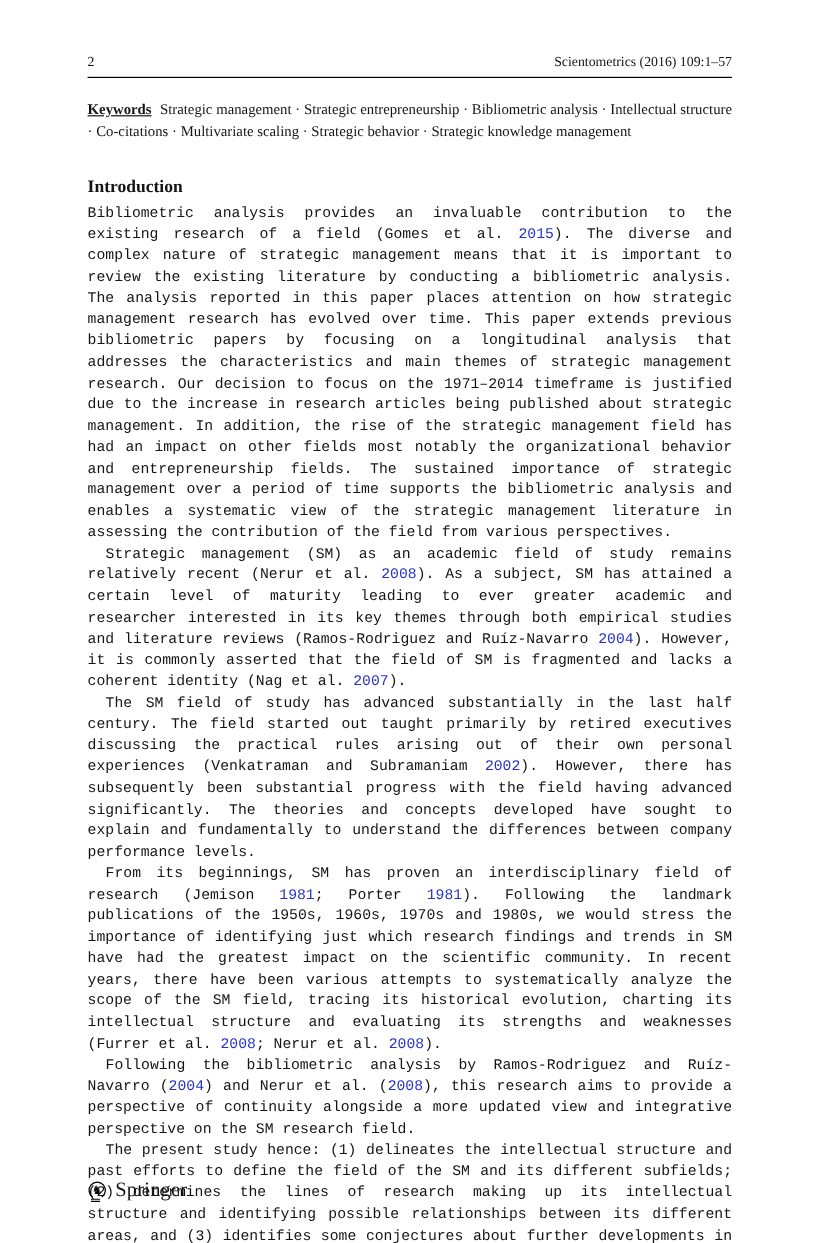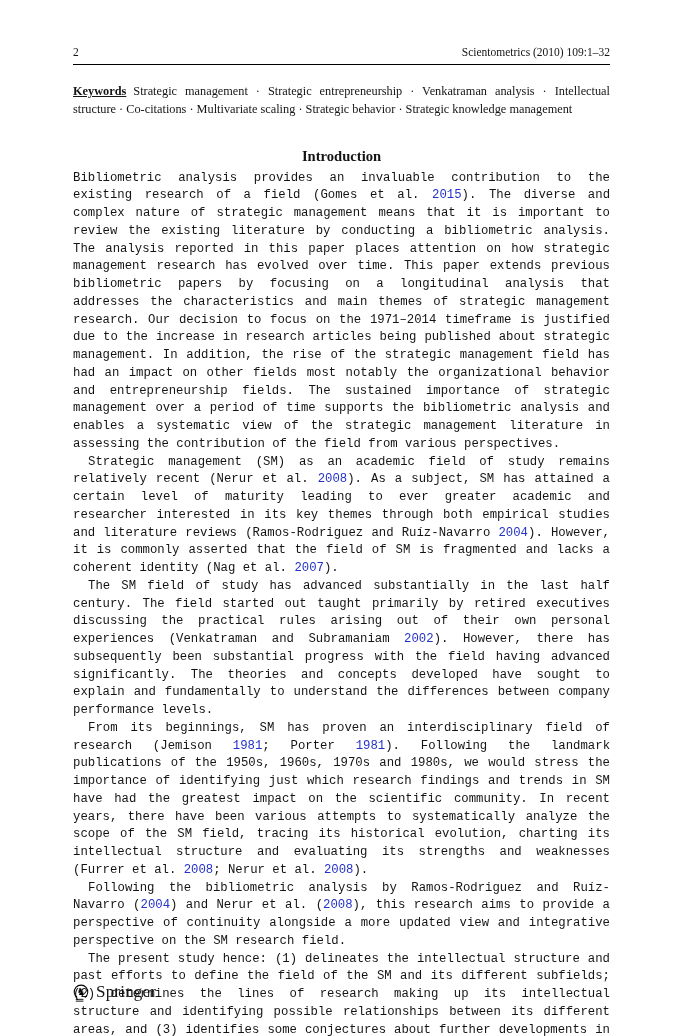--- a/index.html
+++ b/index.html
@@ -40,21 +40,20 @@
   .bold {
     font-weight: bold;
     margin-right: 7px;
     text-decoration: underline;
   }
   .section-heading {
     margin: 28px 0 0 0;
     font-size: 14.6px;
     font-weight: bold;
     line-height: 18px;
-    text-align: center;
   }
   .article-body {
     margin-top: 5px;
     font-family: Liberation Mono, monospace;
   }
   .para {
     margin: 0;
     font-size: 12.3px;
     line-height: 17.75px;
     text-align: justify;
@@ -80,24 +79,24 @@
 </style>
 </head>
 <body>
 
 <div class="page">
 
   <div class="content">
 
     <div class="hdr">
       <span>2</span>
-      <span>Scientometrics (2010) 109:1–32</span>
+      <span>Scientometrics (2016) 109:1–57</span>
     </div>
 
-    <p class="keywords"><span class="bold">Keywords</span><span>Strategic management · Strategic entrepreneurship · Venkatraman analysis · Intellectual structure · Co-citations · Multivariate scaling · Strategic behavior · Strategic knowledge management</span></p>
+    <p class="keywords"><span class="bold">Keywords</span><span>Strategic management · Strategic entrepreneurship · Bibliometric analysis · Intellectual structure · Co-citations · Multivariate scaling · Strategic behavior · Strategic knowledge management</span></p>
 
     <h1 class="section-heading">Introduction</h1>
 
     <div class="article-body">
         <p class="para"><span>Bibliometric analysis provides an invaluable contribution to the existing research of a field (Gomes et al. </span><span class="cite" style="color: rgb(36, 50, 200);">2015</span><span>). The diverse and complex nature of strategic management means that it is important to review the existing literature by conducting a bibliometric analysis. The analysis reported in this paper places attention on how strategic management research has evolved over time. This paper extends previous bibliometric papers by focusing on a longitudinal analysis that addresses the characteristics and main themes of strategic management research. Our decision to focus on the 1971–2014 timeframe is justified due to the increase in research articles being published about strategic management. In addition, the rise of the strategic management field has had an impact on other fields most notably the organizational behavior and entrepreneurship fields. The sustained importance of strategic management over a period of time supports the bibliometric analysis and enables a systematic view of the strategic management literature in assessing the contribution of the field from various perspectives.</span></p>
         <p class="para indent"><span>Strategic management (SM) as an academic field of study remains relatively recent (Nerur et al. </span><span class="cite" style="color: rgb(36, 50, 200);">2008</span><span>). As a subject, SM has attained a certain level of maturity leading to ever greater academic and researcher interested in its key themes through both empirical studies and literature reviews (Ramos-Rodriguez and Ruíz-Navarro </span><span class="cite" style="color: rgb(36, 50, 200);">2004</span><span>). However, it is commonly asserted that the field of SM is fragmented and lacks a coherent identity (Nag et al. </span><span class="cite" style="color: rgb(36, 50, 200);">2007</span><span>).</span></p>
         <p class="para indent"><span>The SM field of study has advanced substantially in the last half century. The field started out taught primarily by retired executives discussing the practical rules arising out of their own personal experiences (Venkatraman and Subramaniam </span><span class="cite" style="color: rgb(36, 50, 200);">2002</span><span>). However, there has subsequently been substantial progress with the field having advanced significantly. The theories and concepts developed have sought to explain and fundamentally to understand the differences between company performance levels.</span></p>
         <p class="para indent"><span>From its beginnings, SM has proven an interdisciplinary field of research (Jemison </span><span class="cite" style="color: rgb(36, 50, 200);">1981</span><span>; Porter </span><span class="cite" style="color: rgb(36, 50, 200);">1981</span><span>). Following the landmark publications of the 1950s, 1960s, 1970s and 1980s, we would stress the importance of identifying just which research findings and trends in SM have had the greatest impact on the scientific community. In recent years, there have been various attempts to systematically analyze the scope of the SM field, tracing its historical evolution, charting its intellectual structure and evaluating its strengths and weaknesses (Furrer et al. </span><span class="cite" style="color: rgb(36, 50, 200);">2008</span><span>; Nerur et al. </span><span class="cite" style="color: rgb(36, 50, 200);">2008</span><span>).</span></p>
         <p class="para indent"><span>Following the bibliometric analysis by Ramos-Rodriguez and Ruíz-Navarro (</span><span class="cite" style="color: rgb(36, 50, 200);">2004</span><span>) and Nerur et al. (</span><span class="cite" style="color: rgb(36, 50, 200);">2008</span><span>), this research aims to provide a perspective of continuity alongside a more updated view and integrative perspective on the SM research field.</span></p>
         <p class="para indent"><span>The present study hence: (1) delineates the intellectual structure and past efforts to define the field of the SM and its different subfields; (2) determines the lines of research making up its intellectual structure and identifying possible relationships between its different areas, and (3) identifies some conjectures about further developments in this literature.</span></p>

